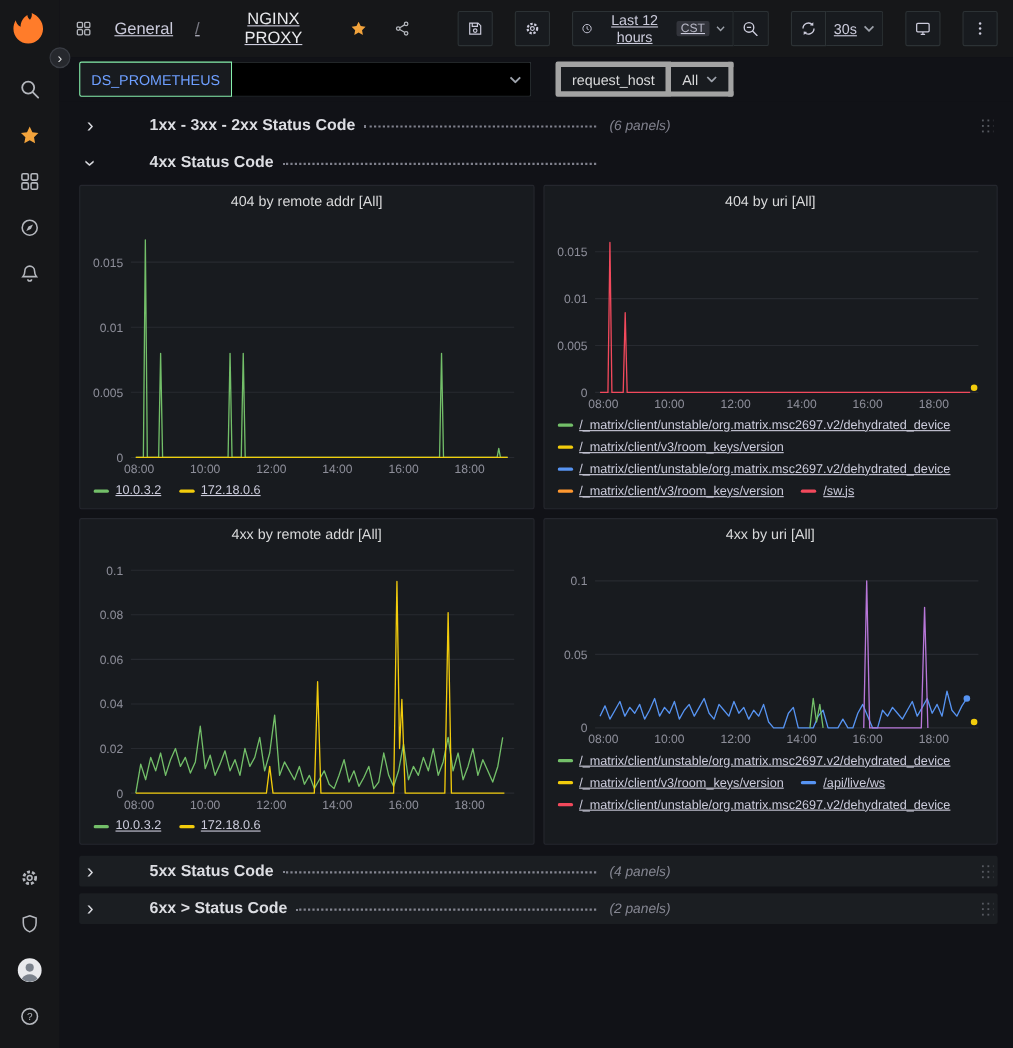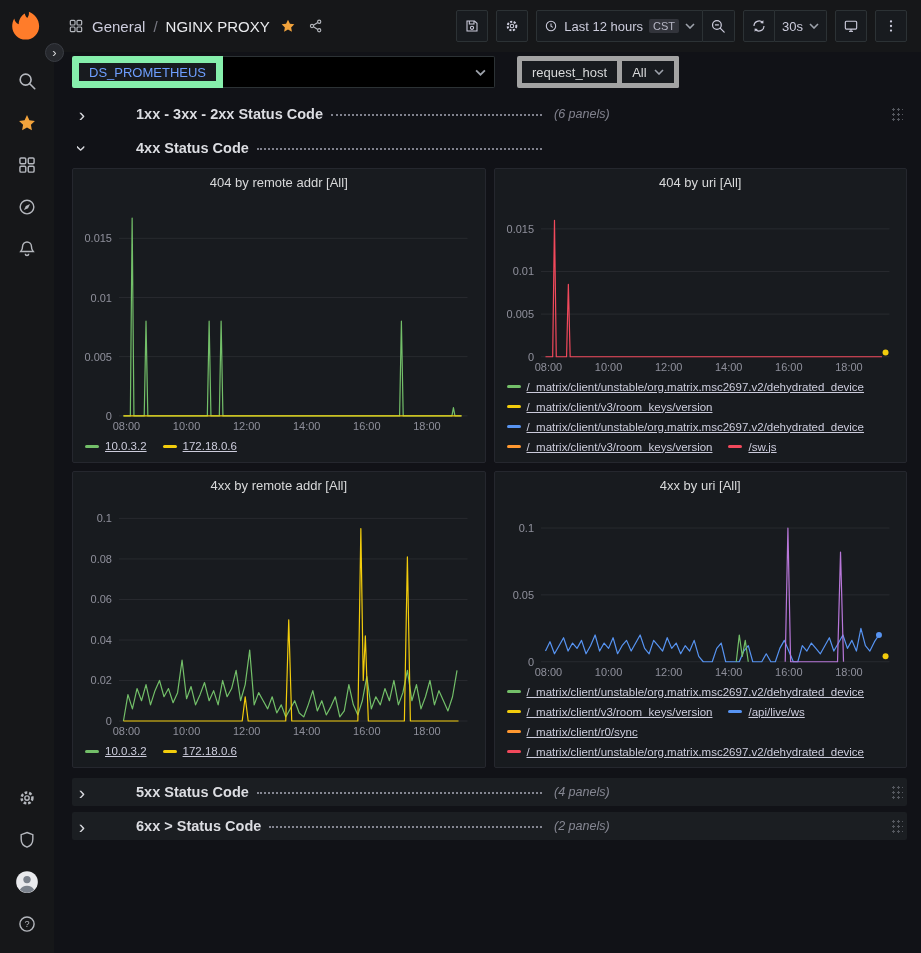--- a/index.html
+++ b/index.html
@@ -13,21 +13,21 @@
   .logo { width:32px; height:32px; margin-bottom:18px; cursor:pointer; }
   .side-btn { width:44px; height:42px; display:flex; align-items:center; justify-content:center;
     background:none; border:none; color:#b4b7bd; cursor:pointer; }
   .side-bottom { margin-top:auto; display:flex; flex-direction:column; align-items:center; }
   .icon { width:20px; height:20px; display:block; }
   .icon16 { width:16px; height:16px; display:block; }
   .icon14 { width:14px; height:14px; display:block; }
 
   
   .main { display:flex; flex-direction:column; min-width:0; }
-  .navbar { height:52px; background:#161719; display:flex; align-items:center; padding:0 14px 0 14px; gap:8px; }
+  .navbar { height:52px; background:#161719; display:flex; align-items:center; padding:0 14px 0 14px; gap:20px;text-decoration:underline; }
   .crumb-icon { color:#b4b7bd; display:flex; align-items:center; }
   .crumb { font-size:15px; color:#ccccdc; background:none; border:none; cursor:pointer; font-family:inherit; }
   .crumb-sep { color:rgba(204,204,220,.55); font-size:15px; }
   .crumb-current { color:#e9eaed; font-weight:500; }
   .star-btn,.share-btn { background:none; border:none; cursor:pointer; display:flex; align-items:center; color:#b4b7bd; padding:2px; }
   .nav-spacer { flex:1; }
   .tool-btn { height:32px; min-width:32px; display:flex; align-items:center; justify-content:space-between; gap:6px;
     background:#181b1f; border:1px solid #2c3235; border-radius:2px; color:#ccccdc; cursor:pointer;
     font-size:13px; font-family:inherit; padding:0 7px; }
   .btn-group { display:flex; }
@@ -36,21 +36,21 @@
   .tz-badge { background:rgba(204,204,220,.15); color:rgba(204,204,220,.85); font-size:11px;
     padding:1px 4px; border-radius:2px; }
 
   .expand-chip { position:absolute; left:45px; top:43px; width:19px; height:19px; border-radius:50%;
     background:#26282d; border:1px solid #3a3d44; color:#d8d9da; z-index:5; cursor:pointer;
     display:flex; align-items:center; justify-content:center; font-size:13px; line-height:1; padding-bottom:1px;}
 
   
   .subbar { height:40px; display:flex; align-items:center; gap:0; padding:4px 14px 4px 18px; background:#111217; }
   .var-label { height:32px; display:flex; align-items:center; padding:0 10px; font-size:13px;
-    background:#181b1f; border:7px solid #86efac; border-radius:2px 0 0 2px; cursor:pointer; }
+    background:#181b1f; border:1px solid #86efac; border-radius:2px 0 0 2px; cursor:pointer; }
   .var-label.blue { color:#6e9fff; }
   .var-value { height:32px; width:272px; background:#000; border:1px solid #2c3235; border-left:none;
     display:flex; align-items:center; justify-content:flex-end; padding:0 8px; cursor:pointer; border-radius:0 2px 2px 0; }
   .var-gap { width:22px; }
   .var-pill { height:32px; display:flex; align-items:center; gap:7px; padding:0 10px; font-size:13px;
     background:#181b1f; border:5px solid #a3a3a3; cursor:pointer; color:#d8d9da; }
   .chev { color:#9da2ab; display:block; }
 
   
   .content { flex:1; padding:4px 14px 0 18px; overflow:hidden; }
@@ -445,26 +445,20 @@
                   <span class="legend-swatch" style="background: rgb(242, 204, 12);"></span>
                   <span>/_matrix/client/v3/room_keys/version</span>
                 </span>
                 <span class="legend-item">
                   <span class="legend-swatch" style="background: rgb(87, 148, 242);"></span>
                   <span>/api/live/ws</span>
                 </span>
               </div>
               <div class="legend-row">
                 <span class="legend-item">
-                  <span class="legend-swatch" style="background: rgb(255, 152, 48);"></span>
-                  <span>/_matrix/client/r0/sync</span>
-                </span>
-              </div>
-              <div class="legend-row">
-                <span class="legend-item">
                   <span class="legend-swatch" style="background: rgb(242, 73, 92);"></span>
                   <span>/_matrix/client/unstable/org.matrix.msc2697.v2/dehydrated_device</span>
                 </span>
               </div>
             </div>
         </section>
       </div>
 
       <div class="row-header shaded">
         <span class="row-chevron">›</span>

